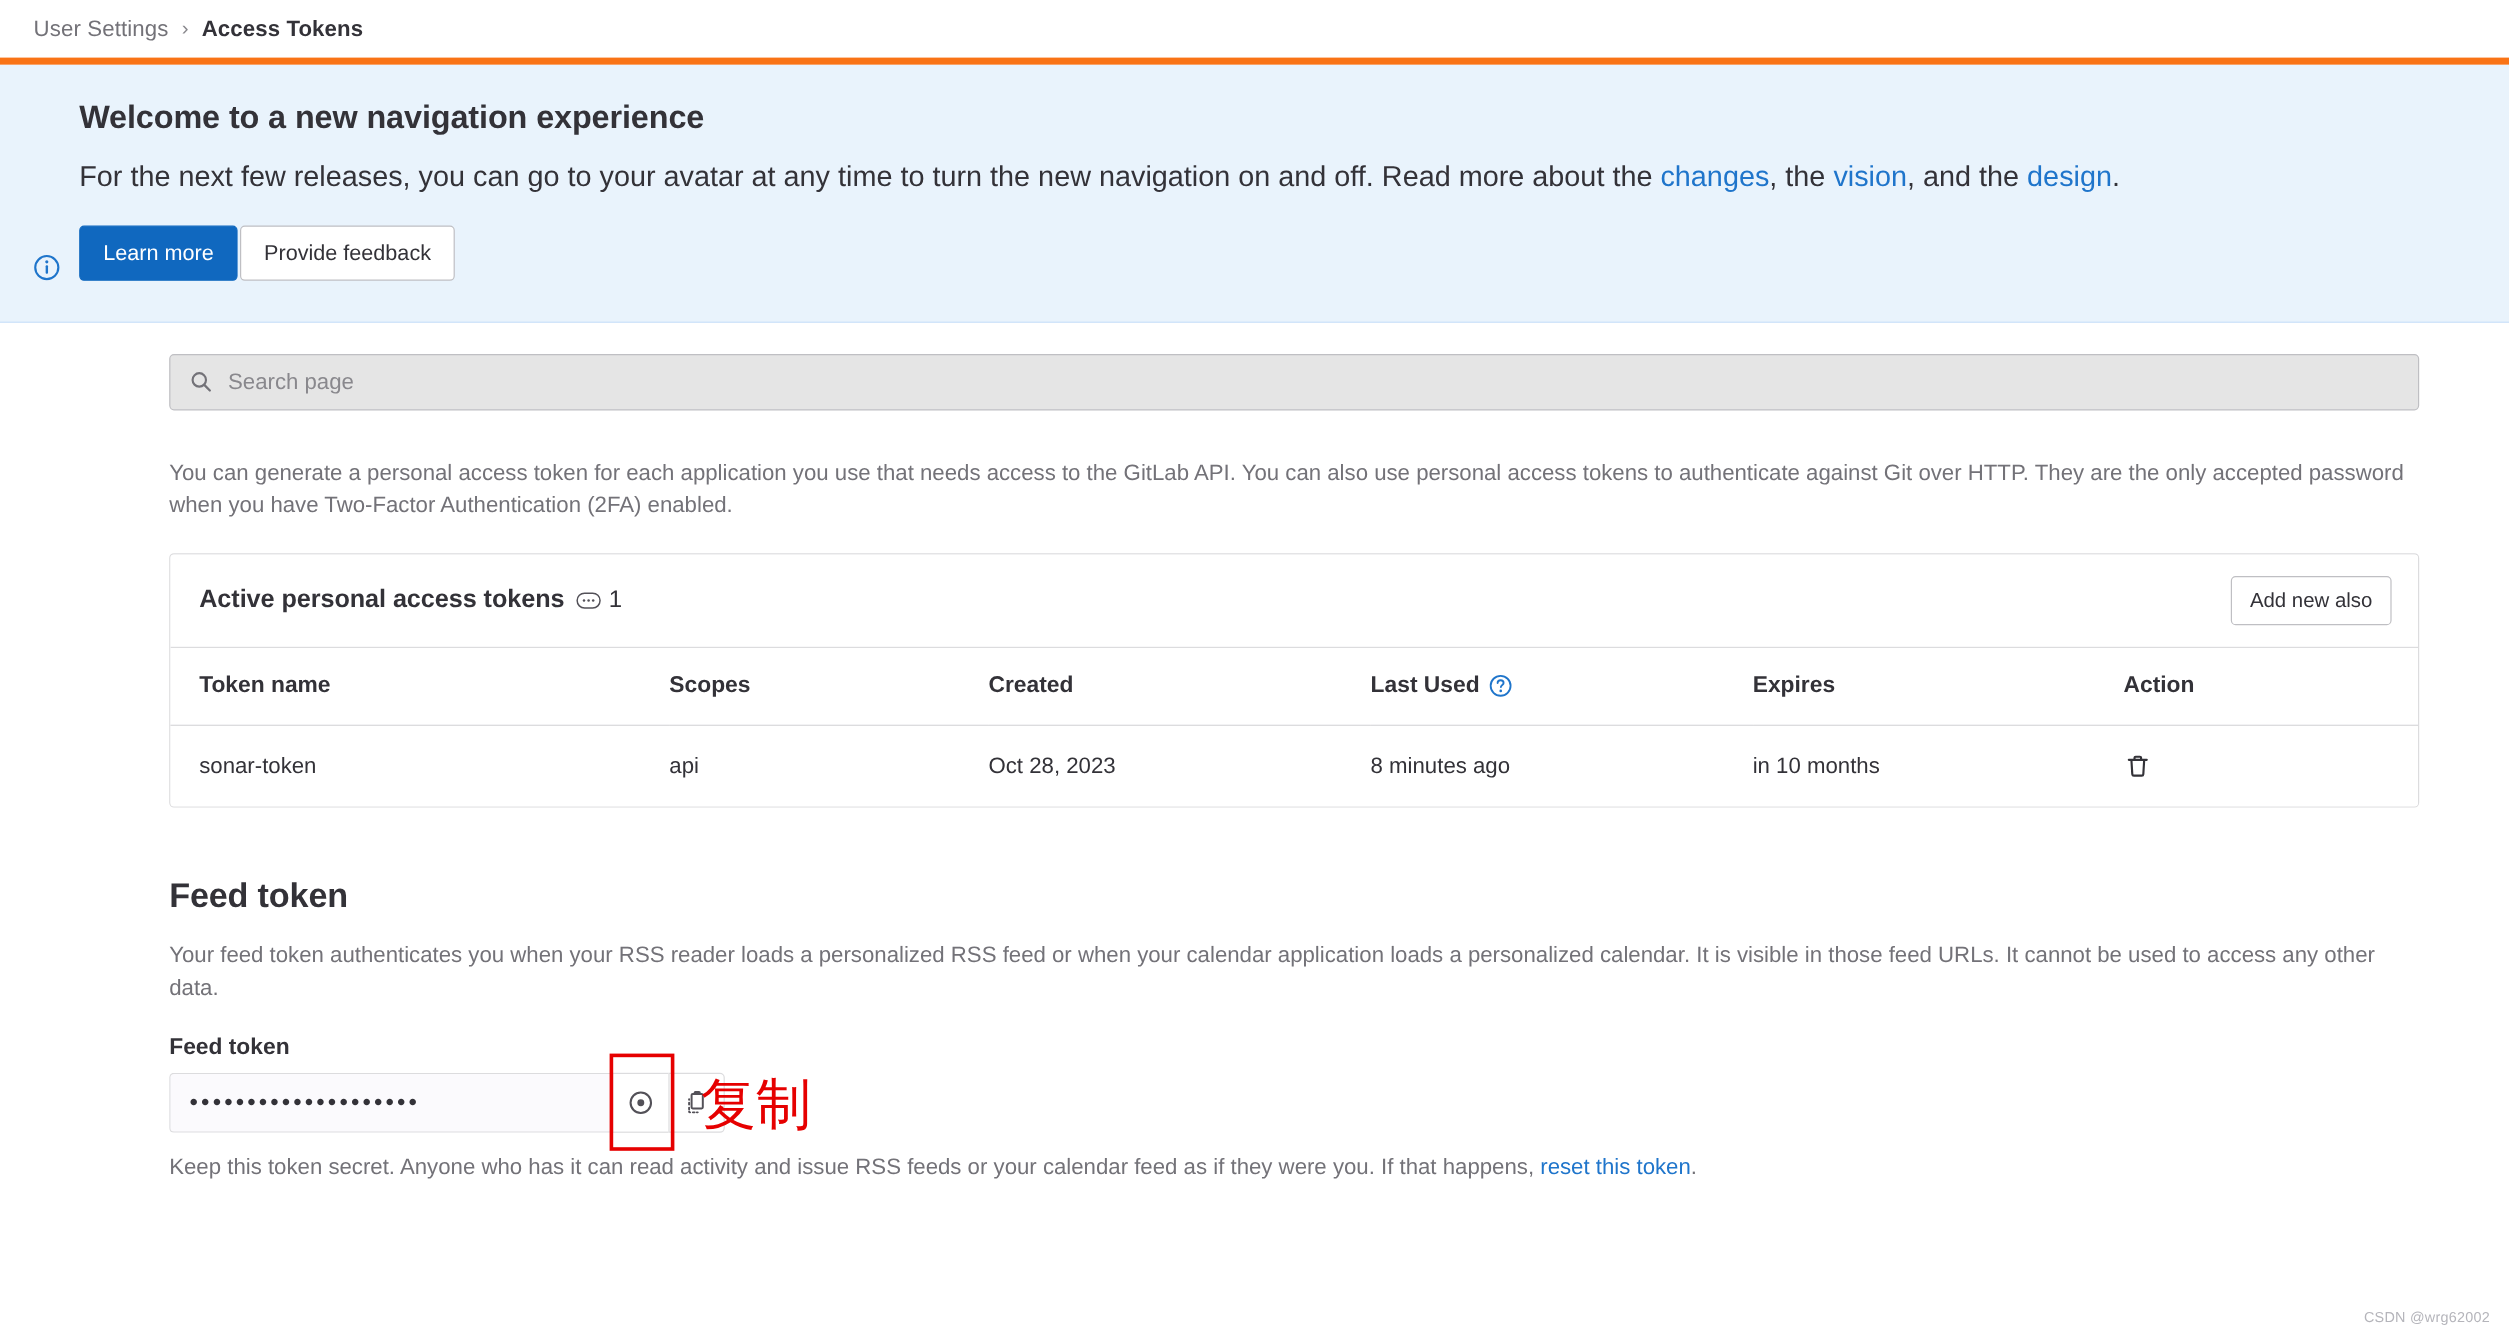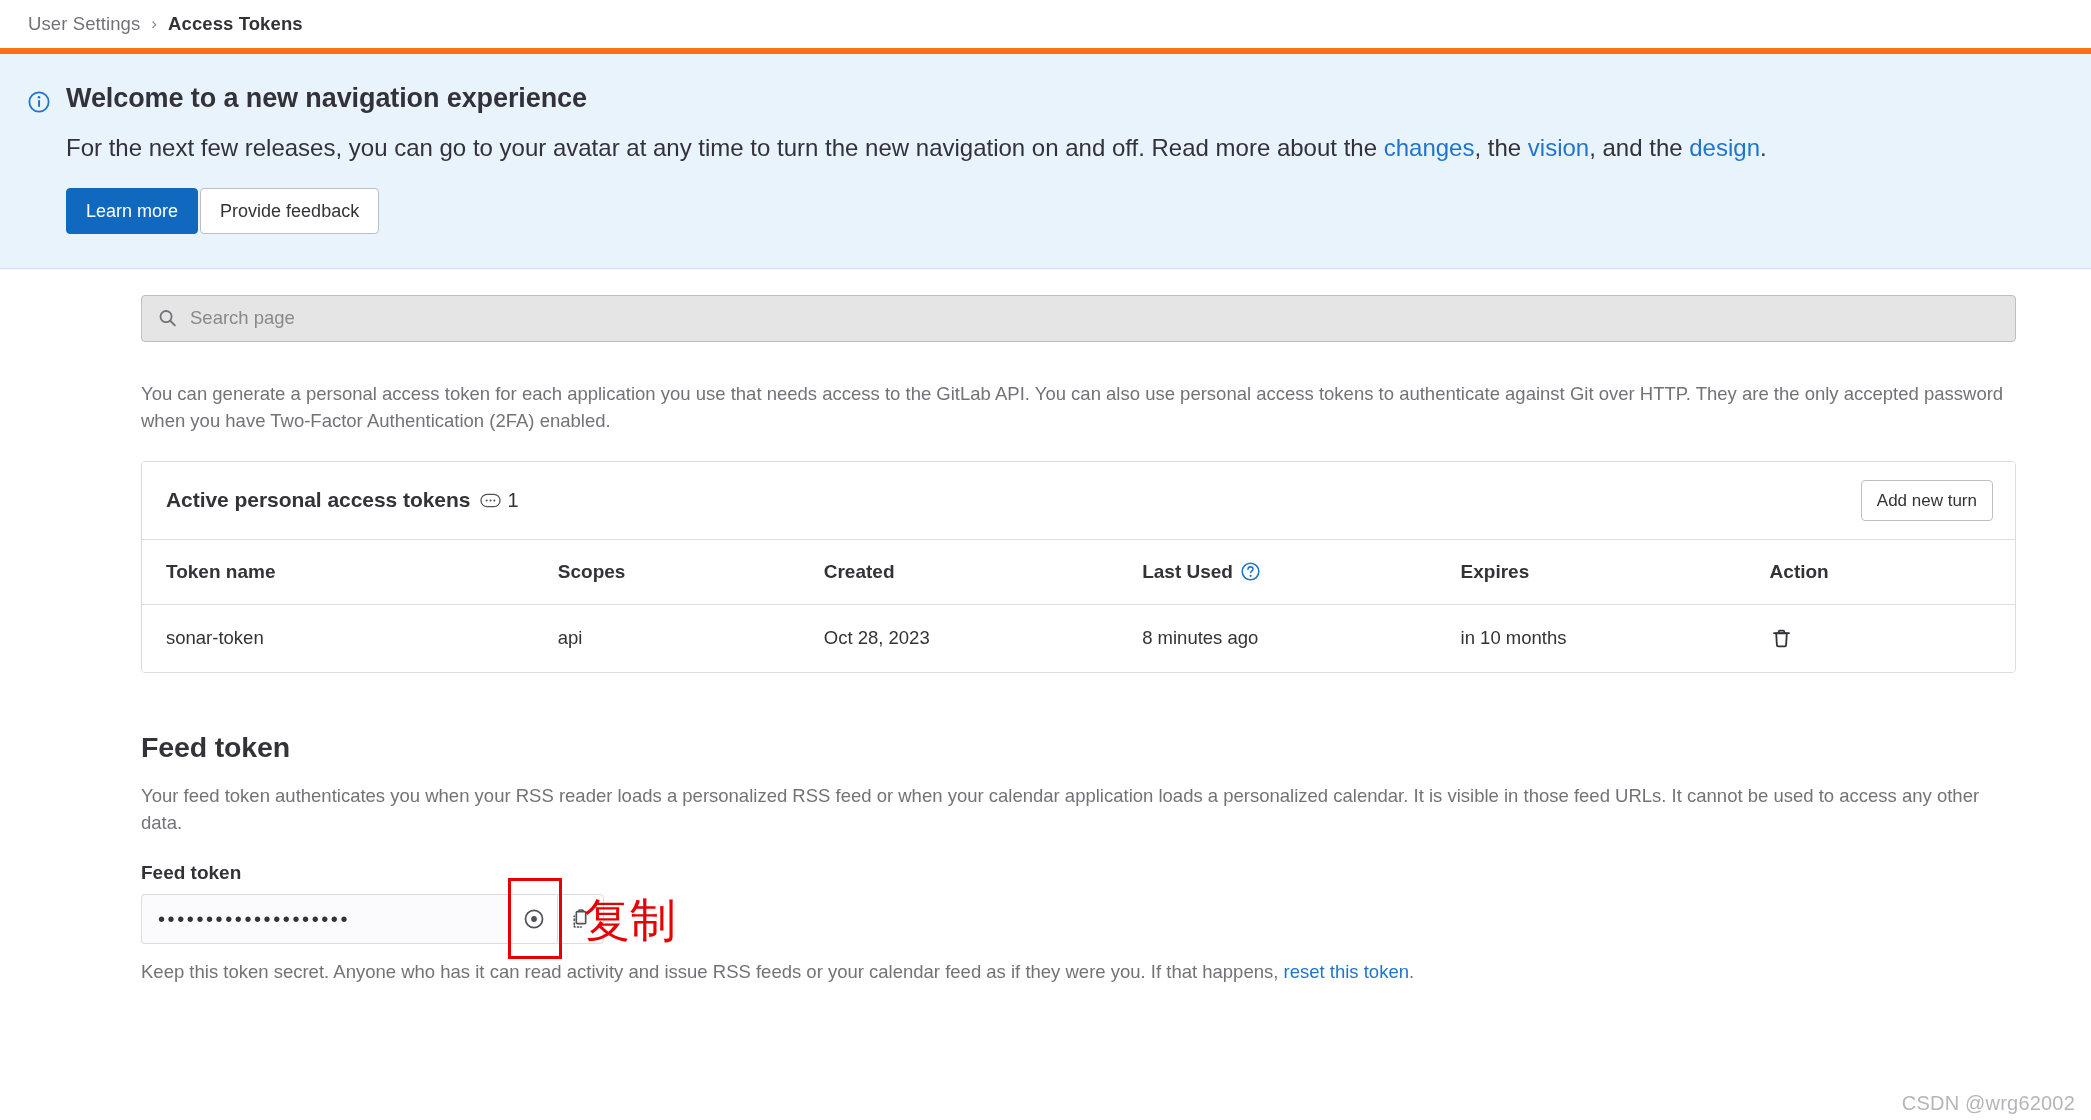--- a/index.html
+++ b/index.html
@@ -48,21 +48,21 @@
 
   
   .banner {
     background: #e9f3fc;
     border-bottom: 1px solid #cbe2f9;
     padding: 28px 40px 34px 28px;
     position: relative;
   }
   .banner-inner {
     display: flex;
-    align-items: flex-start;
+    align-items: flex-end;
   }
   .banner-icon {
     flex: 0 0 auto;
     margin: 9px 16px 0 0;
     line-height: 0;
   }
   .banner-body { flex: 1 1 auto; }
   .banner-title {
     font-size: 27px;
     font-weight: 700;
@@ -301,22 +301,22 @@
     line-height: 1.4;
   }
   .feed-help a {
     color: #1f75cb;
     text-decoration: none;
   }
 
   .watermark {
     position: absolute;
     right: 16px;
-    bottom: 5px;
-    font-size: 20px;
+    bottom: 15px;
+    font-size: 12px;
     color: #b5b5bb;
     letter-spacing: 0.2px;
   }
 </style>
 </head>
 <body>
 
 <div class="breadcrumb-bar">
   <a href="#" class="crumb-link">User Settings</a>
   <span class="crumb-sep">›</span>
@@ -372,21 +372,21 @@
               <svg width="21" height="15" viewBox="0 0 22 15" aria-hidden="true">
                 <rect x="1" y="1" width="20" height="13" rx="6.5" fill="none" stroke="#535158" stroke-width="1.3"></rect>
                 <circle cx="7" cy="7.5" r="1.1" fill="#535158"></circle>
                 <circle cx="11" cy="7.5" r="1.1" fill="#535158"></circle>
                 <circle cx="15" cy="7.5" r="1.1" fill="#535158"></circle>
               </svg>
             </span>
             <span>1</span>
           </span>
         </div>
-        <button class="btn-small">Add new turn</button>
+        <button class="btn-small">Add new also</button>
       </div>
 
       <table class="tokens">
         <thead>
           <tr>
             <th class="col-name">Token name</th>
             <th class="col-scopes">Scopes</th>
             <th class="col-created">Created</th>
             <th class="col-last">
               <span class="th-inline">

